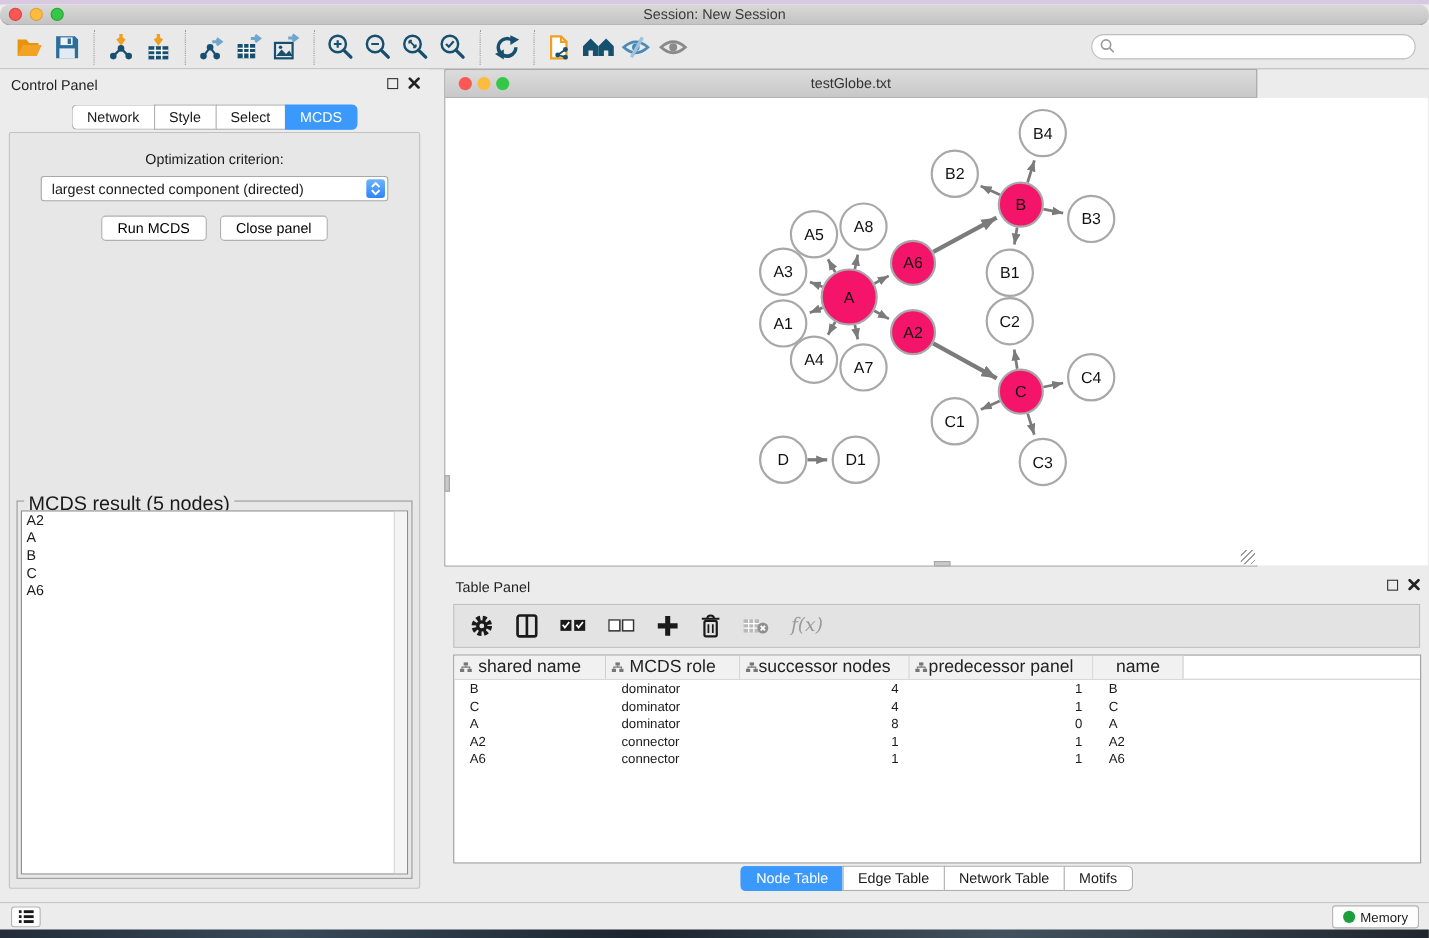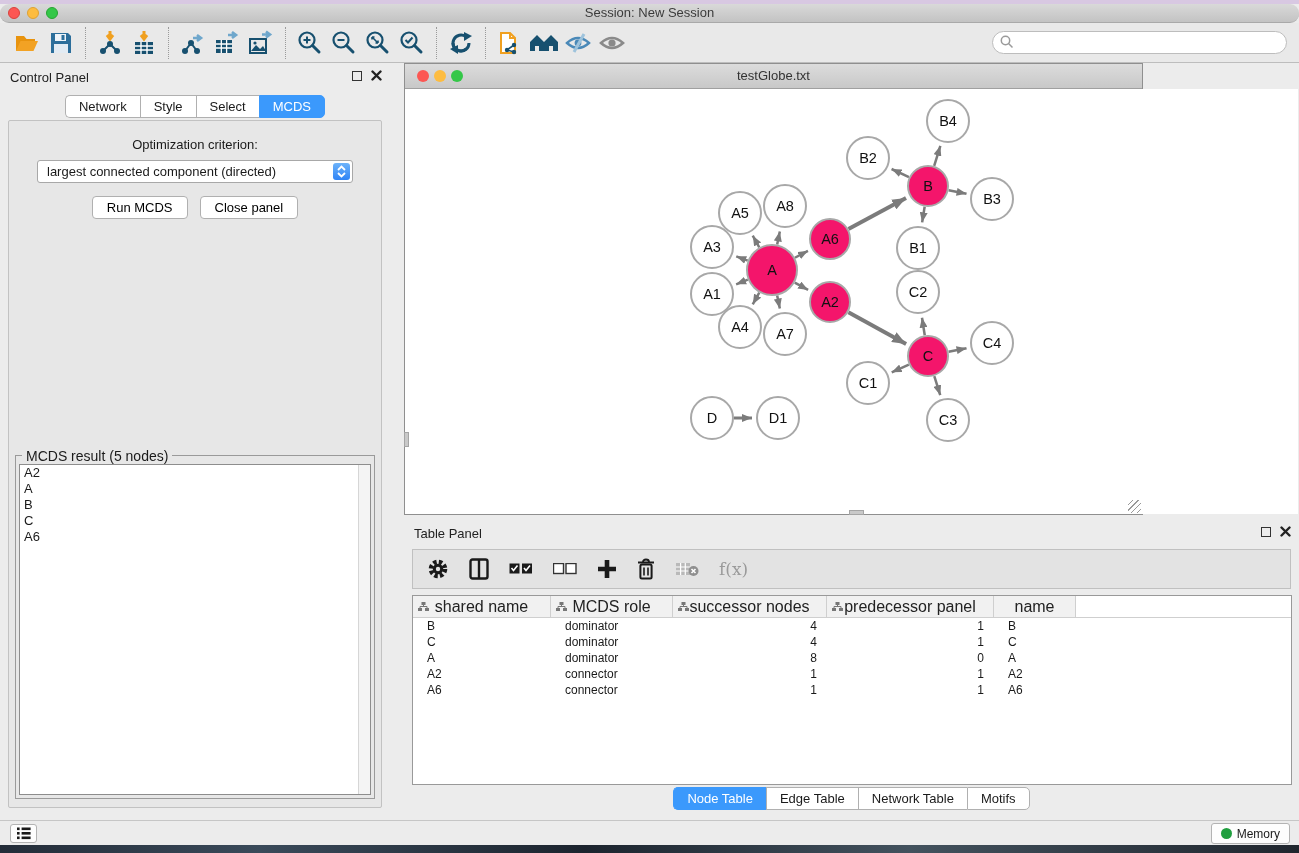--- a/index.html
+++ b/index.html
@@ -36,21 +36,21 @@
   .seg:last-child  { border-radius:0 5px 5px 0; border-right:1px solid #b0b0b0; }
   .seg.active { background:#3b99fc; color:#fff; border-color:#3b99fc; }
   #cp-content { position:absolute; left:8px; top:57px; width:374px; height:688px; background:#e7e7e7; border:1px solid #c2c2c2; border-radius:2px; }
   #opt-label { margin-top:16px; text-align:center; }
   #opt-select { position:relative; margin:8px auto 0; width:316px; height:23px; background:#fff; border:1px solid #a8a8a8; border-radius:3px; line-height:21px; padding-left:9px; font-size:13px; }
   #opt-stepper { position:absolute; right:2px; top:2px; width:17px; height:17px; border-radius:3px; background:linear-gradient(#6db3fa,#2f84f6); }
   #opt-stepper svg { display:block; margin:2px auto; }
   #cp-buttons { margin-top:13px; display:flex; justify-content:center; gap:12px; }
   .cbtn { background:#fff; border:1px solid #b0b0b0; border-radius:4px; padding:3px 14px; font-size:13px; font-family:"Liberation Sans",sans-serif; }
   #result-box { position:absolute; left:6px; top:334px; width:360px; height:344px; border:1px solid #9a9a9a; }
-  #result-legend { position:absolute; left:6px; top:-8px; background:#e7e7e7; padding:0 4px; font-size:14px; }
+  #result-legend { position:absolute; left:6px; top:-8px; background:#e7e7e7; padding:0 4px; font-size:18px;text-decoration:underline; }
   #result-list { position:absolute; left:3px; top:8px; right:3px; bottom:3px; background:#fff; border:1px solid #8d8d8d; overflow:hidden; }
   .result-item { font-size:13px; line-height:16px; padding-left:4px; }
   #result-scroll { position:absolute; right:0; top:0; width:12px; height:100%; background:#f4f4f4; border-left:1px solid #d6d6d6; }
 
   
   #netwin { left:404px; top:63px; width:739px; height:452px; background:#fff; border:1px solid #8f8f8f; }
   #net-titlebar { height:25px; background:linear-gradient(#dcdcdc,#c8c8c8); border-bottom:1px solid #a0a0a0; position:relative; }
   #net-titlebar .tl { top:6px; }
   #net-titlebar .tl1 { left:12px; background:#fc5753; }
   #net-titlebar .tl2 { left:29px; background:#fdbc40; }
@@ -394,21 +394,21 @@
       <path d="M6 4 q0 -2.5 3 -2.5 q3 0 3 2.5" fill="none" stroke="#1a1a1a" stroke-width="1.8"></path>
       <rect x="3.4" y="6.5" width="11.2" height="14" rx="1.5" fill="none" stroke="#1a1a1a" stroke-width="2"></rect>
       <path d="M7 9.5 v8 M11 9.5 v8" stroke="#1a1a1a" stroke-width="1.6"></path>
     </svg>
     <svg width="24" height="16" viewBox="0 0 24 16">
       <rect x="1" y="2" width="14" height="12" fill="#b9b9b9"></rect>
       <path d="M1 6 h14 M1 10 h14 M5.6 2 v12 M10.3 2 v12" stroke="#fff" stroke-width="1.2"></path>
       <circle cx="18.5" cy="10" r="5" fill="#8f8f8f"></circle>
         <path d="M16.5 8 l4 4 M20.5 8 l-4 4" stroke="#fff" stroke-width="1.6"></path>
     </svg>
-    <span style="font-family:'DejaVu Serif',serif; font-size:17px; color:#9a9a9a;">f(x)</span>
+    <span style="font-family:'DejaVu Serif',serif; font-style:italic; font-size:17px; color:#9a9a9a;">f(x)</span>
   </div>
   <div id="tp-table">
     <div id="thead">
         <div class="hcell" style="width: 138px;">
           <svg width="11" height="9" viewBox="0 0 11 9">
             <rect x="3.5" y="0" width="4" height="3" fill="#777"></rect>
             <rect x="0" y="6" width="4" height="3" fill="#777"></rect>
             <rect x="7" y="6" width="4" height="3" fill="#777"></rect>
             <path d="M5.5 3 v1.5 M2 6 V4.5 h7 V6" stroke="#777" fill="none"></path>
           </svg>

